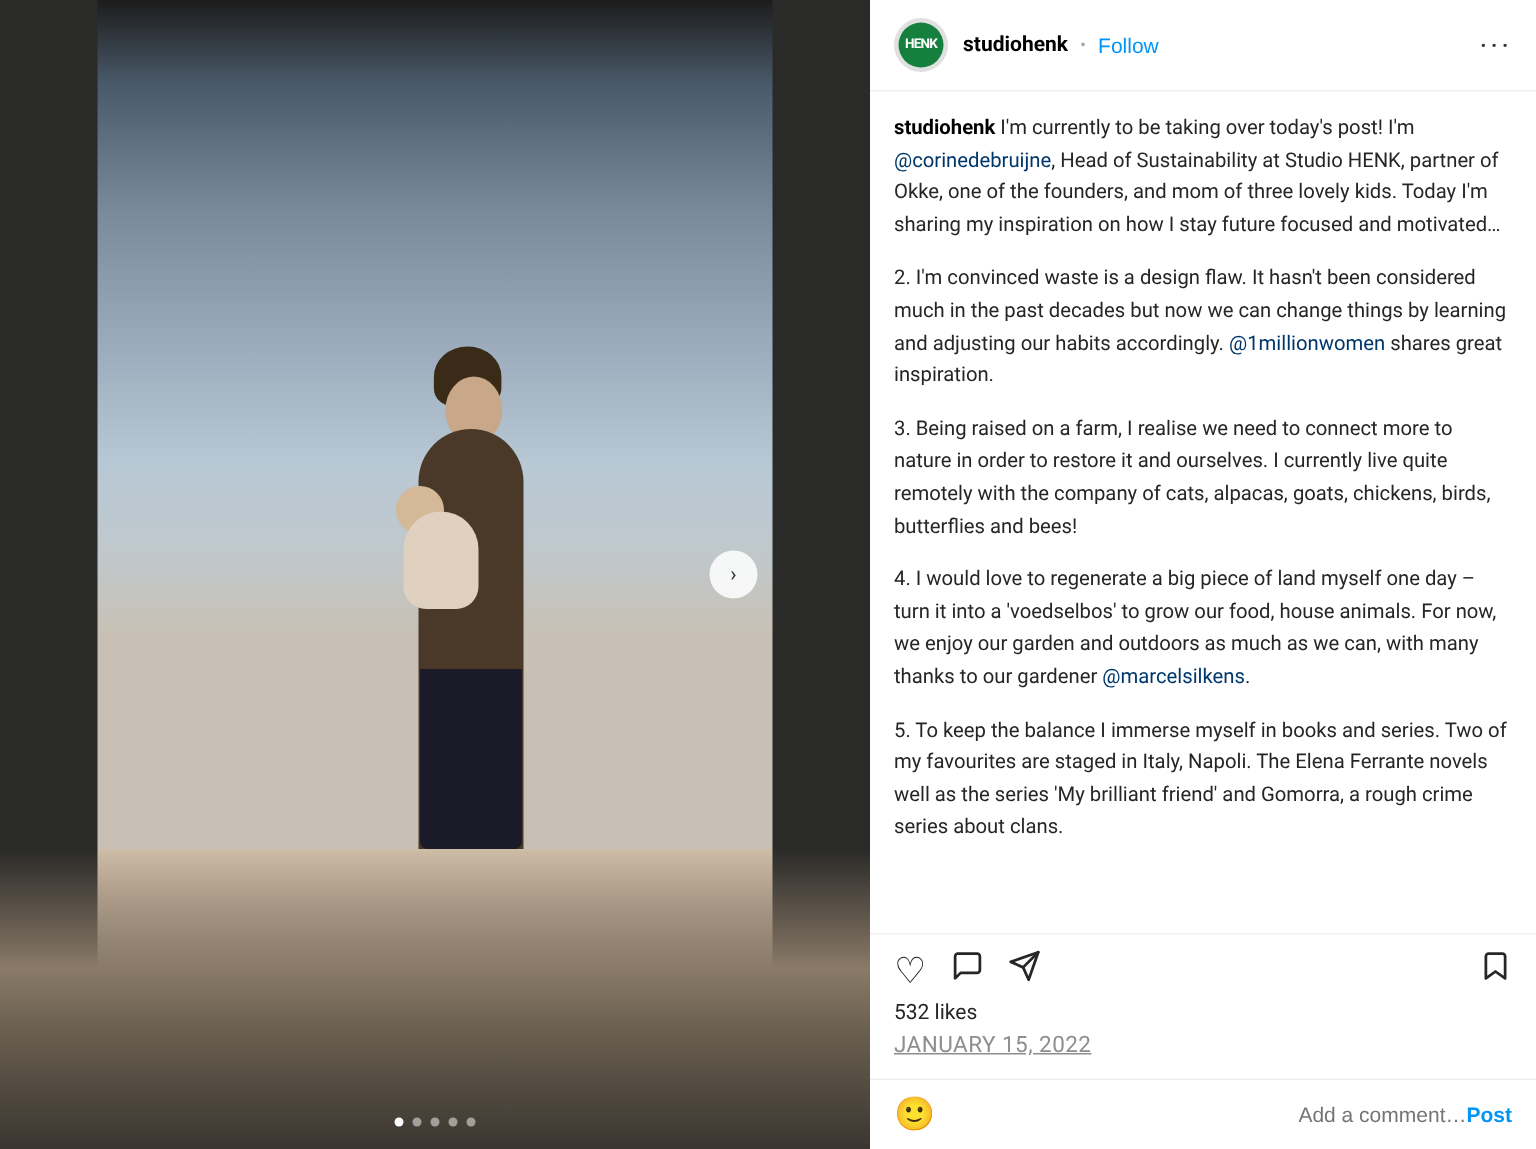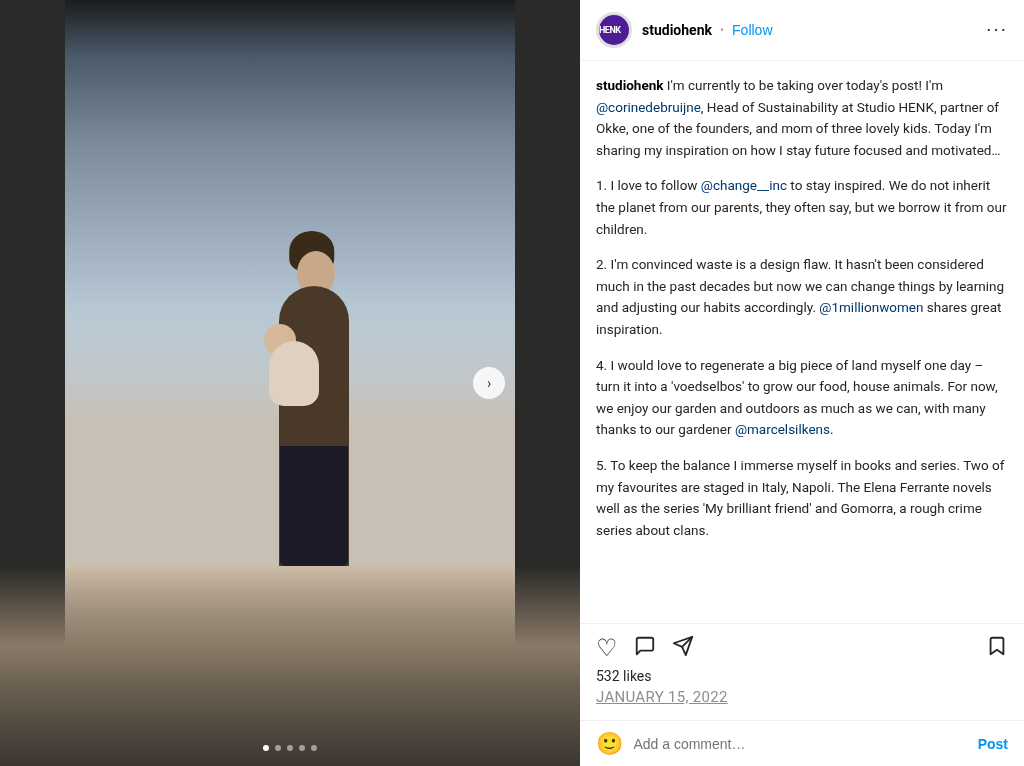--- a/index.html
+++ b/index.html
@@ -211,23 +211,24 @@
       align-items: center;
       justify-content: center;
       margin-right: 10px;
       overflow: hidden;
       flex-shrink: 0;
     }
     .avatar-inner {
       width: 30px;
       height: 30px;
       border-radius: 50%;
-      background: #4c1d95;
-      display: flex;
-      align-items: center;
+      background: #15803d;
+      display: flex;
+      align-items: center;
+      justify-content: center;
       font-size: 9px;
       font-weight: bold;
       color: #fff;
       letter-spacing: -0.5px;
     }
     .header-info {
       flex: 1;
       display: flex;
       align-items: center;
       gap: 8px;
@@ -326,20 +327,21 @@
       margin-right: 10px;
       color: #262626;
     }
     .comment-input {
       flex: 1;
       border: none;
       outline: none;
       font-size: 14px;
       color: #4c1d95;
       background: transparent;
+      text-align: right;
     }
     .post-btn {
       font-weight: 700;
       font-size: 14px;
       color: #0095f6;
       cursor: pointer;
       background: none;
       border: none;
     }
   </style>
@@ -391,28 +393,28 @@
       </div>
       <span class="more-options">···</span>
     </div>
 
     <div class="caption-area">
       <div class="caption-block">
         <span class="caption-user">studiohenk</span>
         <span>I'm currently to be taking over today's post! I'm </span><span class="mention">@corinedebruijne</span><span>, Head of Sustainability at Studio HENK, partner of Okke, one of the founders, and mom of three lovely kids. Today I'm sharing my inspiration on how I stay future focused and motivated…</span>
       </div>
 
-      <div class="caption-block">
-        <span>1. I love to follow </span><span class="mention">@change__inc</span><span> to stay inspired. We do not inherit the planet from our parents, they often say, but we borrow it from our children.</span>
-      </div>
 
       <div class="caption-block">
         <span>2. I'm convinced waste is a design flaw. It hasn't been considered much in the past decades but now we can change things by learning and adjusting our habits accordingly. </span><span class="mention">@1millionwomen</span><span> shares great inspiration.</span>
       </div>
 
+      <div class="caption-block">
+        <span>3. Being raised on a farm, I realise we need to connect more to nature in order to restore it and ourselves. I currently live quite remotely with the company of cats, alpacas, goats, chickens, birds, butterflies and bees!</span>
+      </div>
 
       <div class="caption-block">
         <span>4. I would love to regenerate a big piece of land myself one day – turn it into a 'voedselbos' to grow our food, house animals. For now, we enjoy our garden and outdoors as much as we can, with many thanks to our gardener </span><span class="mention">@marcelsilkens</span><span>.</span>
       </div>
 
       <div class="caption-block">
         <span>5. To keep the balance I immerse myself in books and series. Two of my favourites are staged in Italy, Napoli. The Elena Ferrante novels well as the series 'My brilliant friend' and Gomorra, a rough crime series about clans.</span>
       </div>
 
     </div>

